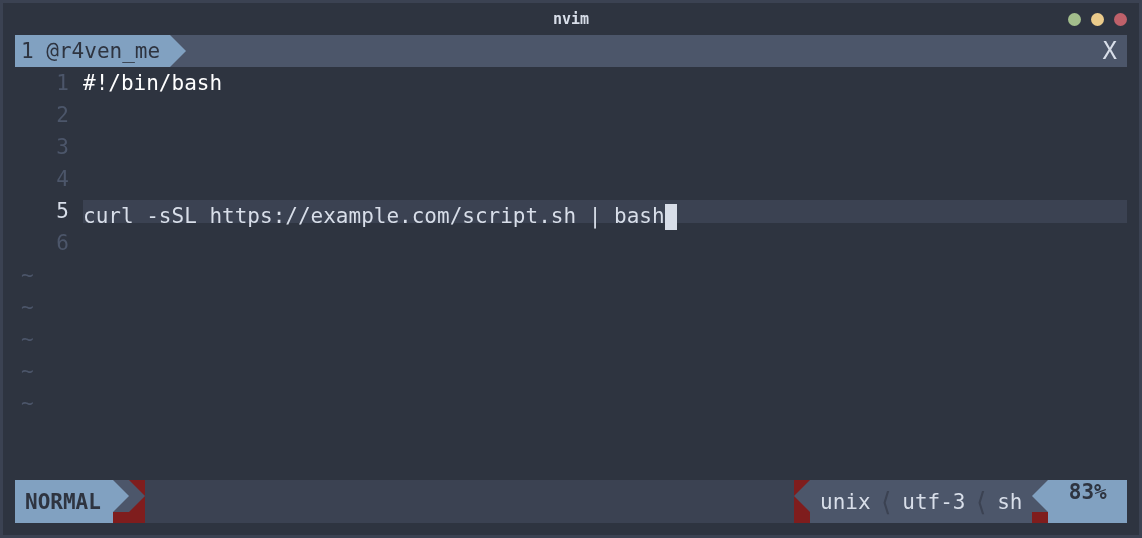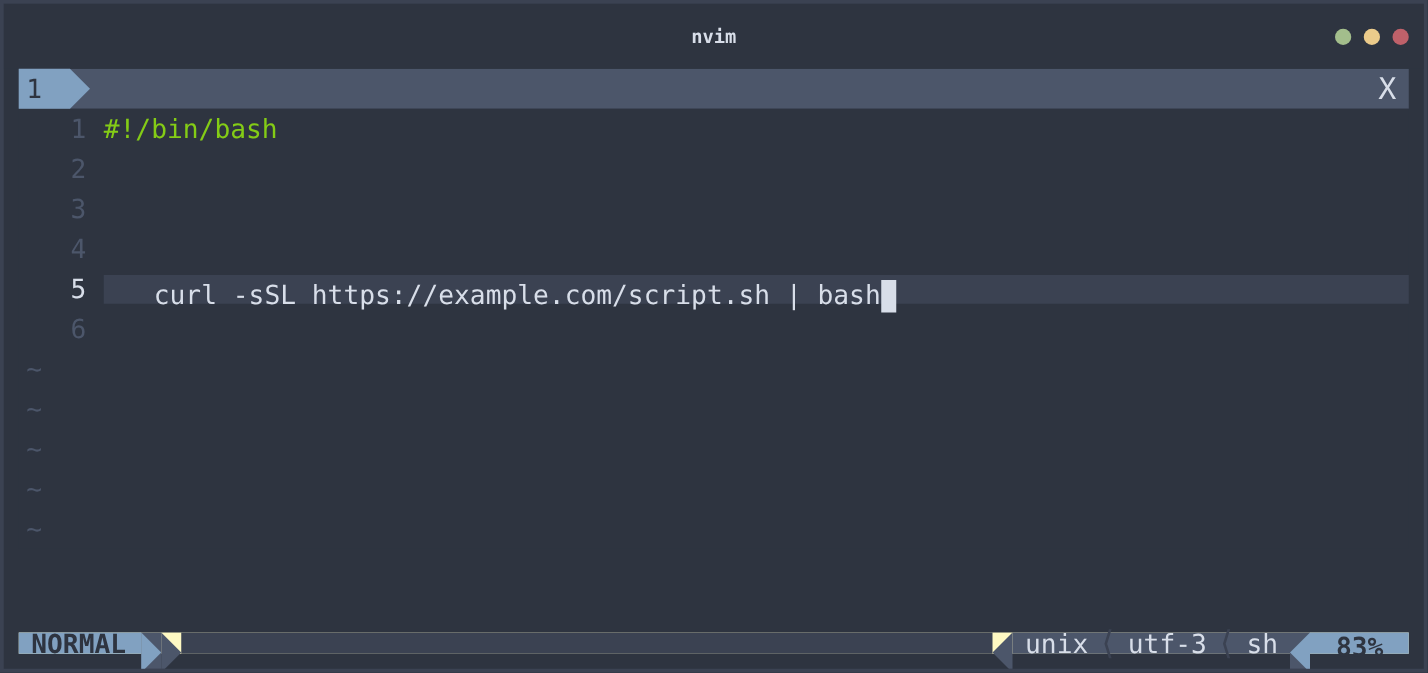--- a/index.html
+++ b/index.html
@@ -12,21 +12,21 @@
       font-family: 'Menlo', 'Consolas', 'DejaVu Sans Mono', monospace;
       font-size: 21px;
       width: 1142px;
       height: 538px;
       overflow: hidden;
       position: relative;
       border: 3px solid #3b4252;
     }
     .titlebar {
       background: #2e3440;
-      height: 52px;
+      height: 32px;
       display: flex;
       align-items: center;
       justify-content: center;
       position: relative;
     }
     .title {
       color: #d8dee9;
       font-size: 15px;
       font-weight: bold;
     }
@@ -104,28 +104,28 @@
       display: inline-block;
       background: #d8dee9;
       width: 12px;
       height: 26px;
       vertical-align: middle;
     }
     .tilde {
       color: #4c566a;
       padding-left: 6px;
     }
-    .comment { color: #84cc16; }
+    .comment { color: #ffffff; }
     .statusline {
       position: absolute;
       bottom: 12px;
       left: 12px;
       right: 12px;
-      height: 17px;
-      background: #fef9c3;
+      height: 43px;
+      background: #7f1d1d;
       display: flex;
       align-items: stretch;
       font-size: 21px;
     }
     .mode-block {
       background: #81a1c1;
       color: #2e3440;
       font-weight: bold;
       display: flex;
       align-items: center;
@@ -195,39 +195,39 @@
       align-items: center;
       height: 32px;
     }
     .hl-code {
       flex: 1;
       background: #3b4252;
       height: 23px;
       line-height: 32px;
       color: #d8dee9;
       white-space: pre;
-      padding-left: 40px;
     }
   </style>
 </head>
 <body>
 
 <div class="titlebar">
   <span class="title">nvim</span>
   <div class="window-controls">
     <div class="dot green"></div>
     <div class="dot yellow"></div>
     <div class="dot red"></div>
   </div>
 </div>
 
 <div class="tabline">
   <div class="tab">
     <span>1</span>
     <span>&nbsp;</span>
+    <span>@r4ven_me</span>
   </div>
   <div class="tab-sep"></div>
   <div class="tab-close">
     <span>X</span>
   </div>
 </div>
 
 <div class="editor">
   <div class="line">
     <div class="gutter">1</div>

